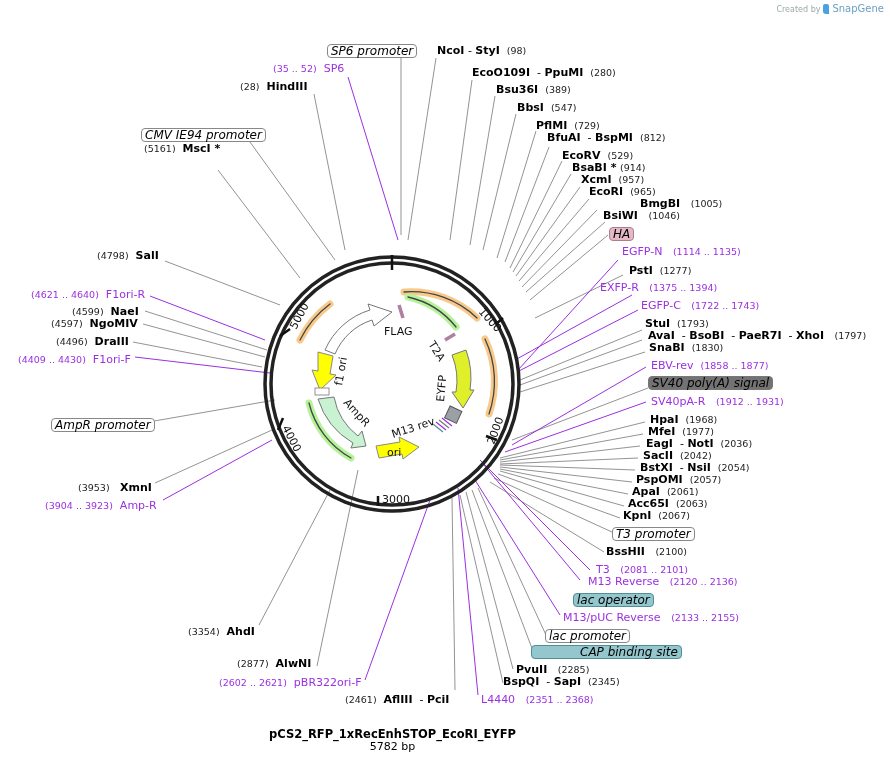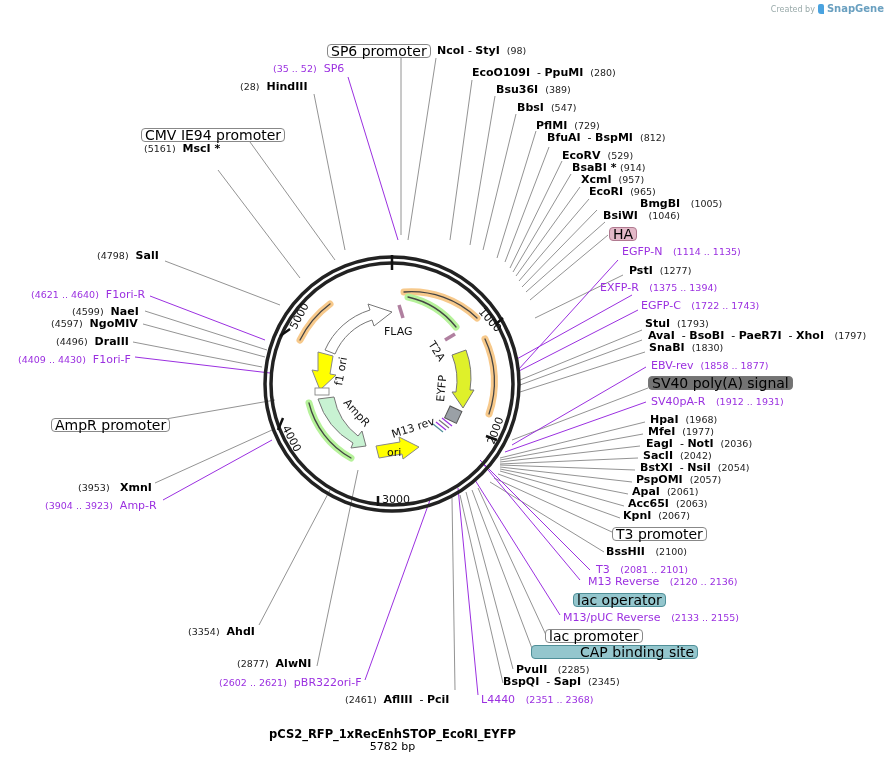--- a/index.html
+++ b/index.html
@@ -4,28 +4,28 @@
 <style>
   html, body { margin:0; padding:0; background:#ffffff; }
   body { width:890px; height:783px; position:relative; overflow:hidden; font-family:"DejaVu Sans", sans-serif; }
   #map { position:absolute; left:0; top:0; width:890px; height:783px; }
   .lbl { position:absolute; white-space:nowrap; font-size:11px; line-height:13px; color:#000; }
   .enz { font-weight:bold; font-family:"DejaVu Sans", sans-serif; font-size:11px; }
   .pos { font-size:9.5px; color:#222; }
   .primer { color:#9b30e0; font-size:11px; }
   .primer .pos { color:#9b30e0; }
   .sep { font-size:11px; }
-  .feat { position:absolute; white-space:nowrap; font-size:14px; line-height:12px; padding:0 3px; border:1px solid #888; border-radius:4px; background:#fff; }
+  .feat { position:absolute; white-space:nowrap; font-size:12px; line-height:12px; padding:0 3px; border:1px solid #888; border-radius:4px; background:#fff;font-style:italic; }
   .feat.ha { background:#e3b9c8; border-color:#b07a90; }
   .feat.gray { background:#737373; border-color:#777; }
   .feat.blue { background:#94c6cd; border-color:#4f8f98; }
   .title { position:absolute; left:0; width:785px; text-align:center; top:727px; font-weight:bold; font-size:11.5px; }
   .bp { position:absolute; left:0; width:785px; text-align:center; top:740px; font-size:11px; }
   .credit { position:absolute; right:6px; top:3px; font-size:8px; color:#9aa; display:flex; align-items:flex-end; gap:3px; }
-  .credit .brand { font-size:10px; color:#6aa0c0;font-weight:bold; }
+  .credit .brand { font-size:10px; color:#6aa0c0; }
   .credit .logo { width:6px; height:10px; background:#4aa3e0; border-radius:2px 2px 0 3px; display:inline-block; }
 </style>
 </head>
 <body>
 
 <svg id="map" viewBox="0 0 890 783" xmlns="http://www.w3.org/2000/svg">
 
   <g stroke="#777" stroke-width="0.8" fill="none">
     <path d="M401 58 L401 235"></path>
     <path d="M436 58 L408 240"></path>

